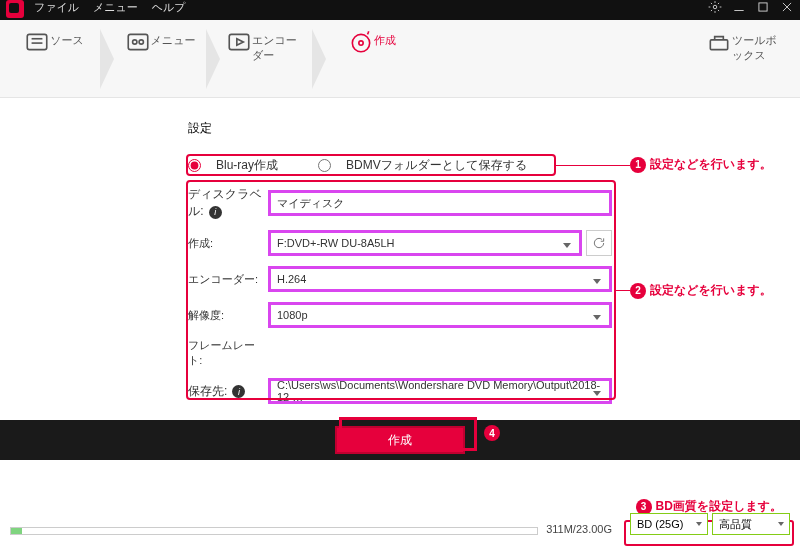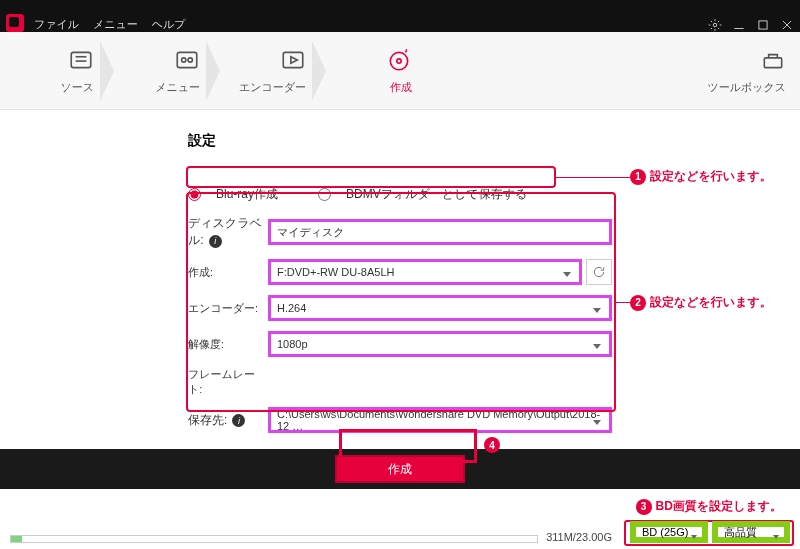--- a/index.html
+++ b/index.html
@@ -1,59 +1,59 @@
 <!DOCTYPE html>
 <html><head>
 <meta charset="utf-8">
 <style>
 *{box-sizing:border-box;margin:0;padding:0;font-family:"Meiryo","Hiragino Sans",sans-serif;font-size:12px}
 body{background:#fff;width:800px;height:549px;position:relative;overflow:hidden}
-.titlebar{height:32px;background:#111;display:flex;align-items:flex-end;padding:0 6px;color:#ddd}
+.titlebar{height:20px;background:#111;display:flex;align-items:flex-start;padding:0 6px;color:#ddd}
 .logo{width:18px;height:18px;background:#e6003c;border-radius:3px;margin-right:10px;position:relative}
 .logo::after{content:"";position:absolute;left:3px;top:3px;width:10px;height:10px;background:#111;border-radius:2px}
 .menus{display:flex;gap:14px}
 .menus span{color:#ddd;font-size:11px}
 .winbtns{margin-left:auto;display:flex;gap:10px;align-items:center}
 .winbtns svg{width:14px;height:14px;fill:none;stroke:#ddd;stroke-width:1.5}
 .steps{height:78px;display:flex;align-items:center;padding:0 14px;border-bottom:1px solid #e5e5e5;background:#f7f7f7}
-.step{display:flex;flex-direction:column;align-items:flex-end;justify-content:center;width:80px;height:60px;position:relative;color:#555}
+.step{display:flex;align-items:flex-start;justify-content:center;width:80px;height:60px;position:relative;color:#555}
 .step.active{color:#e6003c}
 .step .ic svg{width:26px;height:26px;stroke:#555;fill:none;stroke-width:1.5}
 .step.active .ic svg{stroke:#e6003c}
 .step-label{font-size:11px;margin-top:4px}
 .chev{width:0;height:0;border-top:30px solid transparent;border-bottom:30px solid transparent;border-left:14px solid #e5e5e5;margin:0 6px}
 .step.toolbox{margin-left:auto}
 .content{position:relative;padding-top:18px}
 .panel{width:440px;margin-left:180px;background:#fff}
-.panel-title{font-size:14px;font-weight:bold;padding:4px 8px;margin-bottom:28px}
+.panel-title{font-size:12px;font-weight:normal;padding:4px 8px;margin-bottom:12px}
 .row{display:flex;align-items:center;margin:6px 0;padding:2px 8px}
 .row label{width:80px;font-size:11px;color:#333}
 .radio-row{padding:4px 8px}
 .radio-row label{width:auto;margin-right:40px;display:flex;align-items:center;gap:15px}
 input[type=radio]{accent-color:#e6003c}
 .info{display:inline-flex;width:13px;height:13px;border-radius:50%;background:#333;color:#fff;font-size:9px;align-items:center;justify-content:center;font-style:italic;margin-left:2px}
 .field{flex:1;height:26px;border:3px solid #d946ef;padding:0 6px;display:flex;align-items:center;font-size:11px;background:#fff;color:#333}
 .sel{position:relative}
 .sel::after{content:"";position:absolute;right:8px;top:10px;border-left:4px solid transparent;border-right:4px solid transparent;border-top:5px solid #666}
 .sqbtn{width:26px;height:26px;border:1px solid #ccc;margin-left:4px;display:flex;align-items:center;justify-content:center;background:#fff}
 .sqbtn svg{width:14px;height:14px;stroke:#666;fill:none;stroke-width:1.5}
 .ann-box1{position:absolute;border:2px solid #e6003c;pointer-events:none;left:186px;top:56px;width:370px;height:22px;border-radius:4px}
 .ann-box2{position:absolute;border:2px solid #e6003c;pointer-events:none;left:186px;top:82px;width:430px;height:220px;border-radius:4px}
 .ann-line1{position:absolute;left:556px;top:67px;width:74px;height:0;border-top:1.5px solid #e6003c}
 .ann-line2{position:absolute;left:616px;top:192px;width:14px;height:0;border-top:1.5px solid #e6003c}
 .ann-label{position:absolute;display:flex;align-items:center;gap:4px;color:#e6003c;font-weight:bold;font-size:12px}
 .ann-num{width:16px;height:16px;border-radius:50%;background:#e6003c;color:#fff;display:flex;align-items:center;justify-content:center;font-size:10px}
 .bar{height:40px;background:#1a1a1a;display:flex;align-items:center;justify-content:center;margin-top:14px}
 .burn-btn{width:130px;height:28px;background:#e6003c;color:#fff;display:flex;align-items:center;justify-content:center;font-size:12px;border:2px solid #c00030}
 .ann-box-btn{position:absolute;border:3px solid #e6003c;left:339px;top:319px;width:138px;height:34px;pointer-events:none}
-.footer{position:absolute;bottom:0;left:0;right:0;height:46px;display:flex;align-items:flex-end;padding:0 10px 6px}
+.footer{position:absolute;bottom:8px;left:0;right:0;height:46px;display:flex;align-items:flex-end;padding:0 10px 6px}
 .progress{flex:1;height:8px;border:1px solid #ccc;margin-right:8px;position:relative;background:#fff}
 .progress-fill{position:absolute;left:0;top:0;bottom:0;width:2%;background:#7fd47f}
 .size-txt{font-size:11px;color:#444;margin-right:14px;align-self:flex-end;padding-bottom:0}
-.bsel{width:78px;height:22px;border:6px solid #84cc16;font-size:11px;display:flex;align-items:center;padding:0 6px;margin-left:4px;position:relative;background:#fff}
+.bsel{width:78px;height:22px;border:1px solid #84cc16;font-size:11px;display:flex;align-items:center;padding:0 6px;margin-left:4px;position:relative;background:#fff}
 .bsel::after{content:"";position:absolute;right:5px;top:8px;border-left:3px solid transparent;border-right:3px solid transparent;border-top:4px solid #666}
 .ann-box3{position:absolute;border:2px solid #e6003c;right:6px;bottom:3px;width:170px;height:26px;pointer-events:none;border-radius:3px}
 </style>
 </head>
 <body>
 
 <div class="titlebar">
   <div class="logo"></div>
   <div class="menus">
     <span>ファイル</span>

